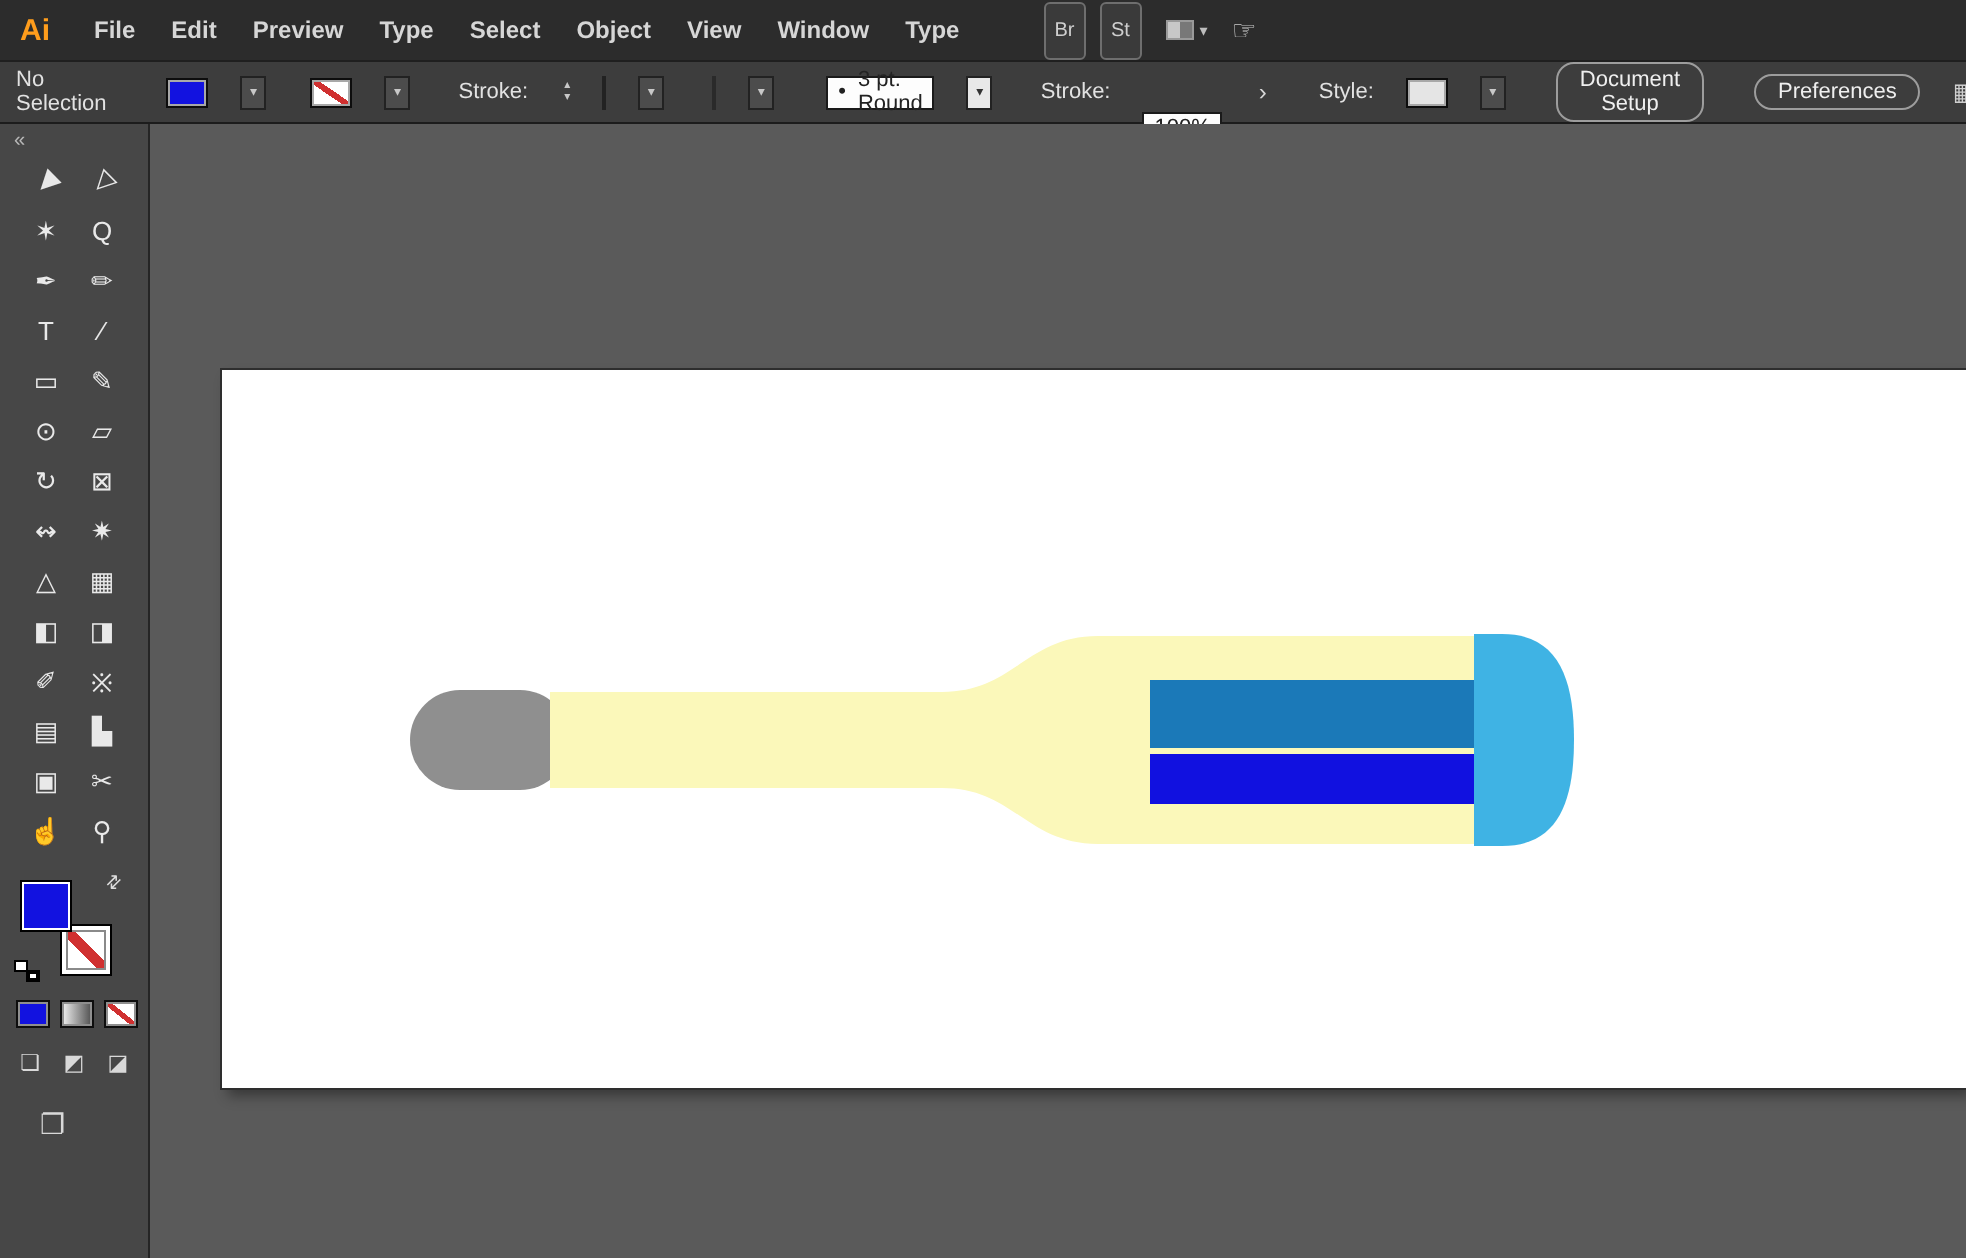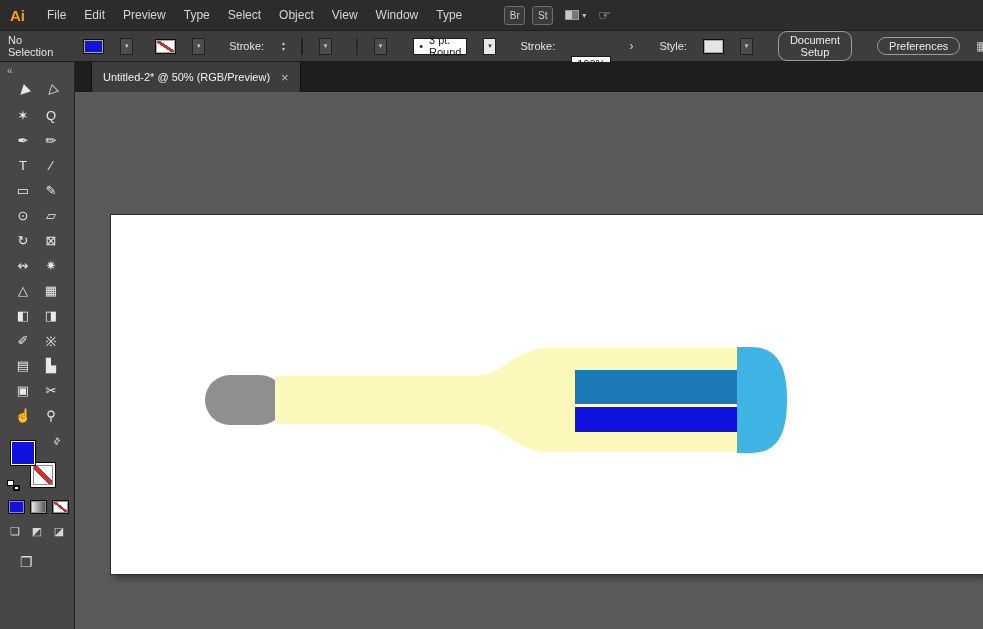--- a/index.html
+++ b/index.html
@@ -3,23 +3,23 @@
 <meta charset="utf-8">
 <style>
   * { box-sizing: border-box; margin: 0; padding: 0; }
   html,body { width: 983px; height: 629px; overflow: hidden; }
   body { font-family: "Liberation Sans", sans-serif; background: #5a5a5a; }
   .app { width: 983px; height: 629px; display: flex; flex-direction: column; }
 
   
   .menubar { height: 30px; background: #2c2c2c; display: flex; align-items: center; color: #d6d6d6; font-size: 12px; flex-shrink: 0; }
   .ai-logo { color: #ff9d1c; font-weight: bold; font-size: 15px; padding: 0 13px 0 10px; }
-  .menu-item { padding: 4px 9px; cursor: default; }
+  .menu-item { padding: 4px 9px; cursor: default; font-weight: bold; }
   .appbar-group { display: flex; align-items: center; margin-left: 26px; }
-  .appbar-btn { width: 21px; height: 19px; background: #3a3a3a; border: 1px solid #6e6e6e; border-radius: 3px; font-size: 10px; display: flex; align-items: center; justify-content: center; margin-left: 7px; color: #cfcfcf; }
+  .appbar-btn { width: 21px; height: 29px; background: #3a3a3a; border: 1px solid #6e6e6e; border-radius: 3px; font-size: 10px; display: flex; align-items: center; justify-content: center; margin-left: 7px; color: #cfcfcf; }
   .appbar-icon { display: flex; align-items: center; margin-left: 12px; color: #cfcfcf; }
   .docgrid { width: 14px; height: 10px; border: 1px solid #9a9a9a; background: linear-gradient(90deg,#c8c8c8 0 6px,#787878 6px); display: inline-block; }
   .chev { font-size: 8px; color: #bdbdbd; margin-left: 3px; }
   .hand-glyph { font-size: 14px; color: #c9c9c9; }
 
   
   .controlbar { height: 32px; background: #3d3d3d; border-top: 1px solid #1f1f1f; border-bottom: 1px solid #1c1c1c; display: flex; align-items: center; padding: 0 8px; font-size: 11px; color: #e2e2e2; gap: 16px; flex-shrink: 0; }
   .ctl-label { margin-left: 8px; }
   .swatch { width: 21px; height: 15px; border: 1px solid #0d0d0d; box-shadow: inset 0 0 0 1px #a8a8a8; flex-shrink: 0; }
   .diag-none { background: linear-gradient(to top right,#fff 43%,#d03030 43%,#d03030 57%,#fff 57%); }
@@ -211,26 +211,20 @@
         <span>❏</span>
         <span>◩</span>
         <span>◪</span>
       </div>
 
       
       <span class="screen-mode">❐</span>
     </div>
 
     <div class="workspace">
-      <div class="tabstrip">
-        <div class="tab">
-          <span>Untitled-2* @ 50% (RGB/Preview)</span>
-          <span class="tab-close">×</span>
-        </div>
-      </div>
 
       <div class="canvas">
         <div class="artboard">
           <svg class="art" width="872" height="359" viewBox="0 0 872 359" xmlns="http://www.w3.org/2000/svg">
             <rect x="94" y="160" width="80" height="50" rx="25" ry="25" fill="#8f8f8f"></rect>
             <path d="M164,161 H360 C396,161 402,133 438,133 H626 V237 H438 C402,237 396,209 360,209 H164 Z" fill="#fbf8ba"></path>
             <rect x="464" y="155" width="162" height="34" fill="#1b79b8"></rect>
             <rect x="464" y="192" width="162" height="25" fill="#1111e0"></rect>
             <path d="M626,132 H640 C668,132 676,154 676,185 C676,216 668,238 640,238 H626 Z" fill="#3fb3e4"></path>
           </svg>

